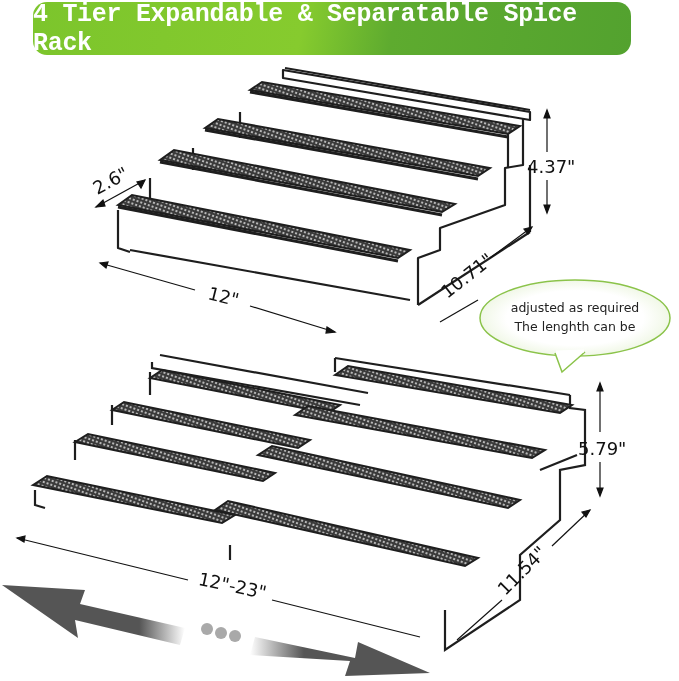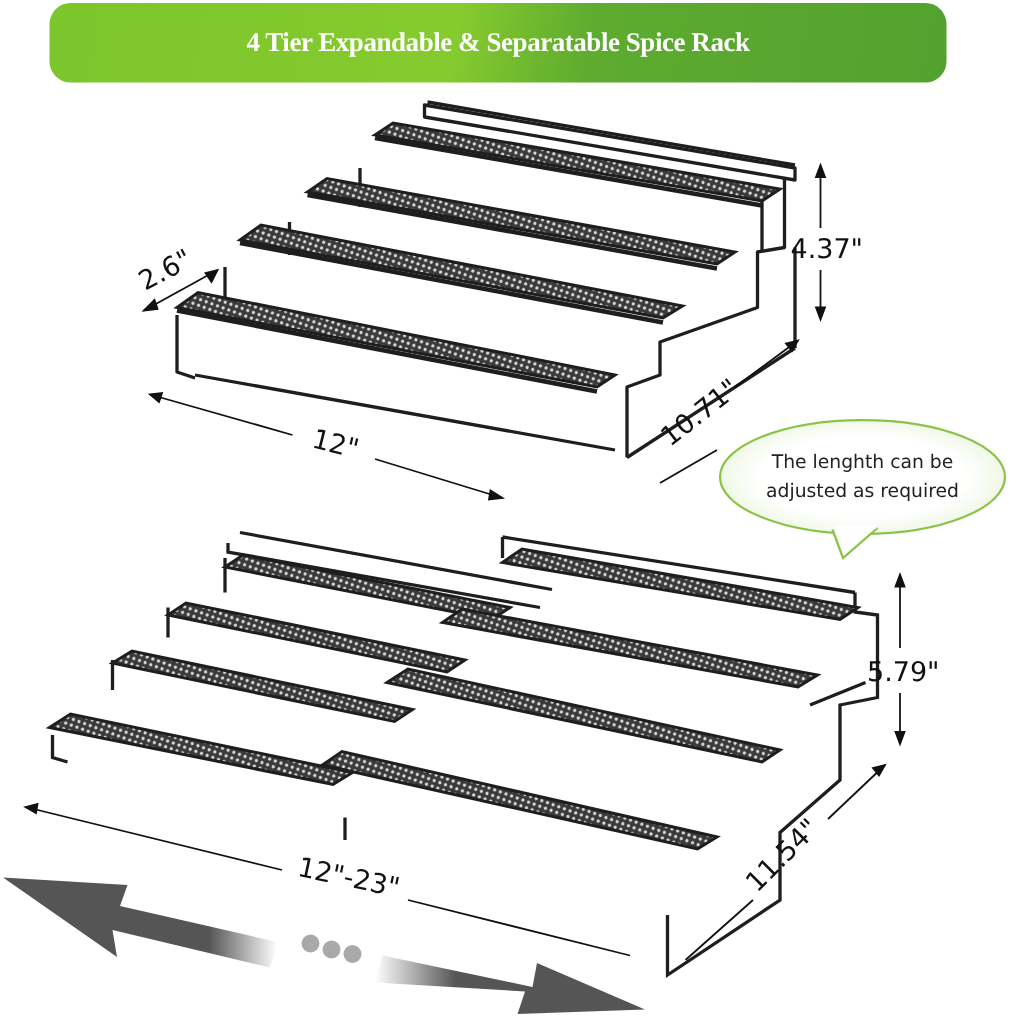--- a/index.html
+++ b/index.html
@@ -3,21 +3,21 @@
 <meta charset="utf-8">
 <style>
   html, body { margin:0; padding:0; background:#ffffff; }
   body { width:679px; height:681px; position:relative; overflow:hidden; font-family:"DejaVu Sans", sans-serif; }
   .banner {
     position:absolute; left:33px; top:2px; width:598px; height:53px;
     border-radius:14px;
     background:linear-gradient(100deg,#7cc52c 0%,#86cb2e 45%,#5eab2f 60%,#53a22f 100%);
     display:flex; align-items:center; justify-content:center;
   }
-  .banner-title { color:#ffffff; font-family:Liberation Serif, serif; font-weight:bold; font-size:18px; letter-spacing:-0.3px; }
+  .banner-title { color:#ffffff; font-family:Liberation Mono, monospace; font-weight:bold; font-size:25px; letter-spacing:-0.3px; }
   .art { position:absolute; left:0; top:0; width:679px; height:681px; }
   .dim { position:absolute; font-family:"DejaVu Sans", sans-serif; color:#111; font-size:17px; white-space:nowrap; transform-origin:center center; }
   .bubble-text { position:absolute; left:480px; top:300px; width:190px; text-align:center; font-family:"DejaVu Sans", sans-serif; font-size:12.5px; line-height:19px; color:#222; }
 </style>
 </head>
 <body>
 
 <div class="banner">
   <span class="banner-title">4 Tier Expandable &amp; Separatable Spice Rack</span>
 </div>
@@ -158,15 +158,15 @@
 <div class="dim" style="left:92px;top:170px;transform:rotate(-28deg);font-size:18px;">2.6"</div>
 <div class="dim" style="left:527px;top:156px;font-size:18px;">4.37"</div>
 <div class="dim" style="left:208px;top:286px;transform:rotate(14deg);font-size:18px;">12"</div>
 <div class="dim" style="left:437px;top:265px;transform:rotate(-38deg);font-size:18px;">10.71"</div>
 
 <div class="dim" style="left:578px;top:438px;font-size:18px;">5.79"</div>
 <div class="dim" style="left:198px;top:575px;transform:rotate(12deg);font-size:18px;">12"-23"</div>
 <div class="dim" style="left:492px;top:560px;transform:rotate(-45deg);font-size:18px;">11.54"</div>
 
 <div class="bubble-text" style="left:480px;top:298px;">
+  <div>adjusted as required</div>
   <div>The lenghth can be</div>
-  <div>adjusted as required</div>
 </div>
 
 </body></html>

